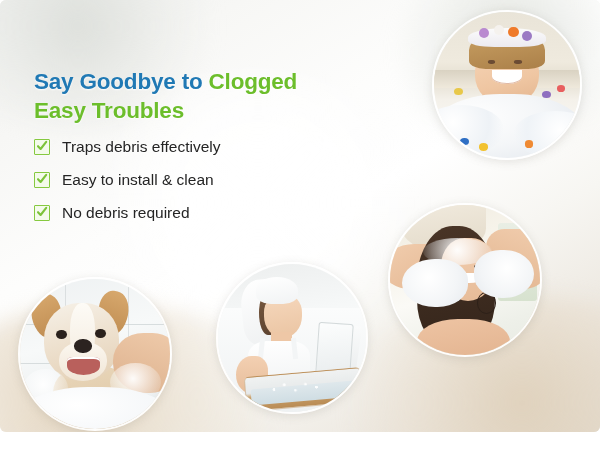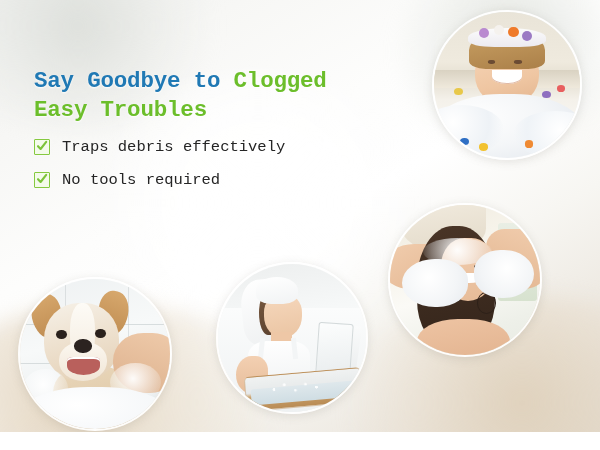--- a/index.html
+++ b/index.html
@@ -5,22 +5,23 @@
   html, body {
     margin: 0;
     padding: 0;
     background: #ffffff;
   }
   #banner {
     position: relative;
     width: 600px;
     height: 432px;
     overflow: hidden;
-    font-family: Liberation Mono, monospace;
+    font-family: Liberation Sans, sans-serif;
     background: #f2f2ef;
+    border-radius: 6px;
   }
 
   
   .bg-base {
     position: absolute;
     inset: 0;
     background: linear-gradient(150deg,
         #f0f1ef 0%,
         #f7f7f5 18%,
         #fdfdfc 38%,
@@ -472,21 +473,29 @@
           </svg>
       </span>
       <span class="bullet-text">Traps debris effectively</span>
     </li>
     <li class="bullet-row">
       <span class="check-box">
         <svg viewBox="0 0 12 12" aria-hidden="true">
             <path d="M2 6.2 L4.6 9 L10.2 1.8" fill="none" stroke="#7cc33a" stroke-width="2.1" stroke-linecap="round" stroke-linejoin="round"></path>
           </svg>
       </span>
-      <span class="bullet-text">No tools required</span>
+      <span class="bullet-text">Easy to install &amp; clean</span>
+    </li>
+    <li class="bullet-row">
+      <span class="check-box">
+        <svg viewBox="0 0 12 12" aria-hidden="true">
+            <path d="M2 6.2 L4.6 9 L10.2 1.8" fill="none" stroke="#7cc33a" stroke-width="2.1" stroke-linecap="round" stroke-linejoin="round"></path>
+          </svg>
+      </span>
+      <span class="bullet-text">No debris required</span>
     </li>
   </ul>
 
   <div class="photo" id="photo-toddler-bath">
     <div class="scene sc-toddler">
       <div class="wall"></div>
       <div class="ledge"></div>
       <div class="torso"></div>
       <div class="head"></div>
       <div class="hair"></div>

